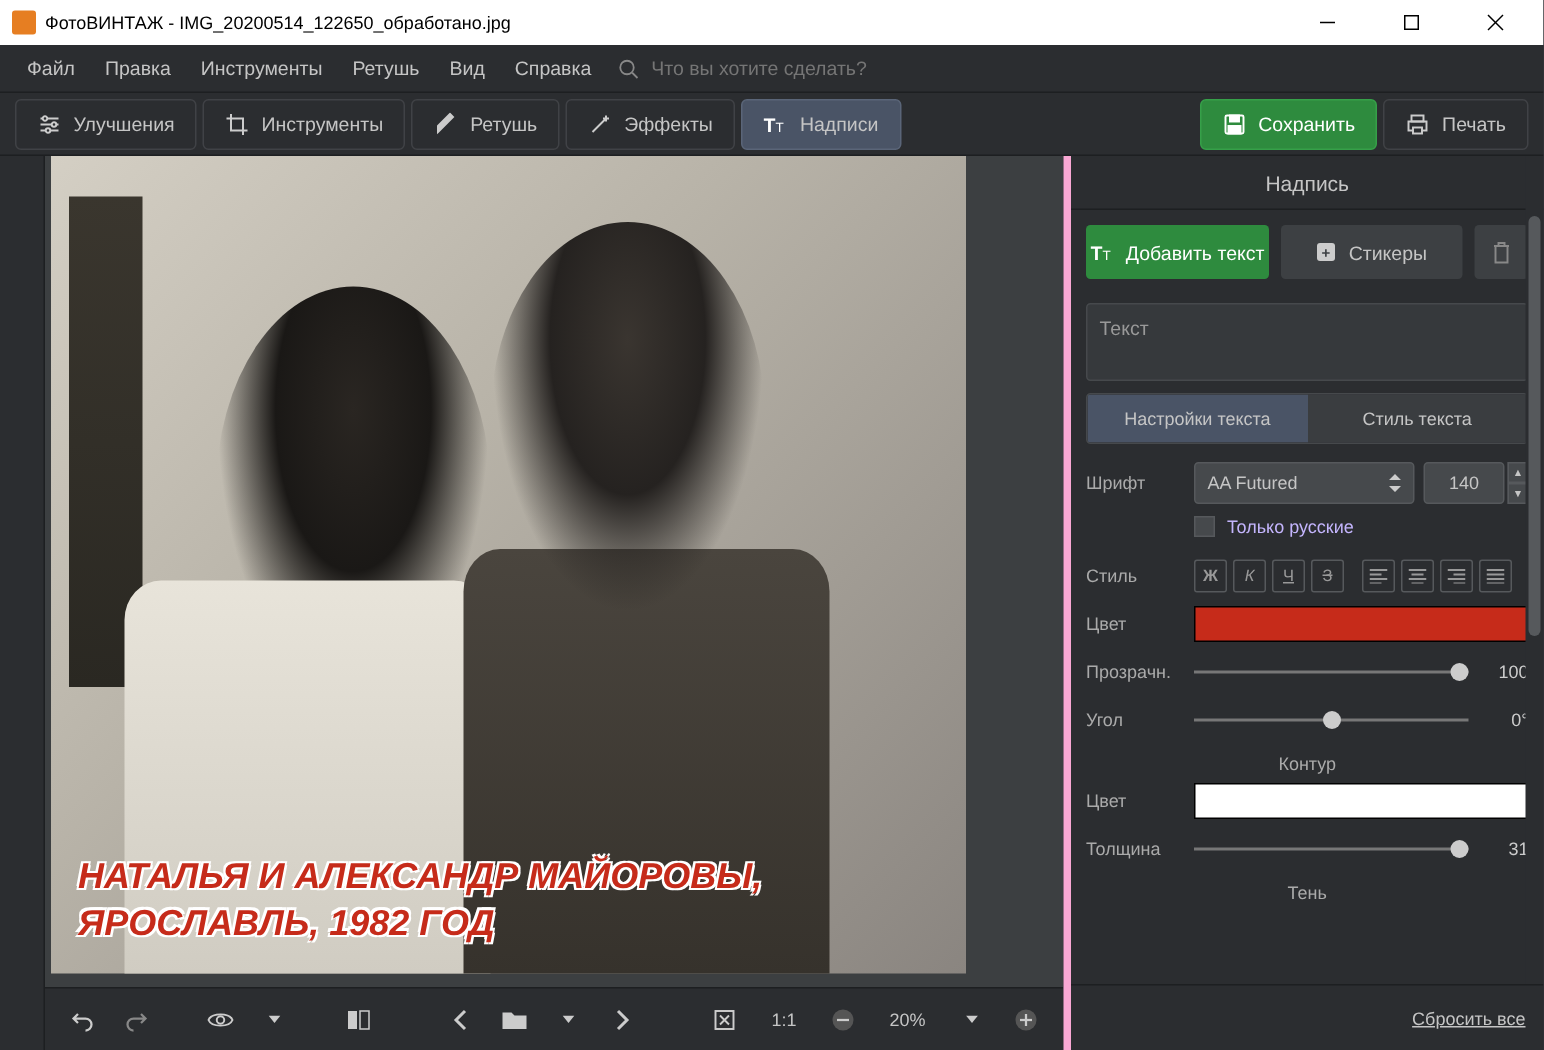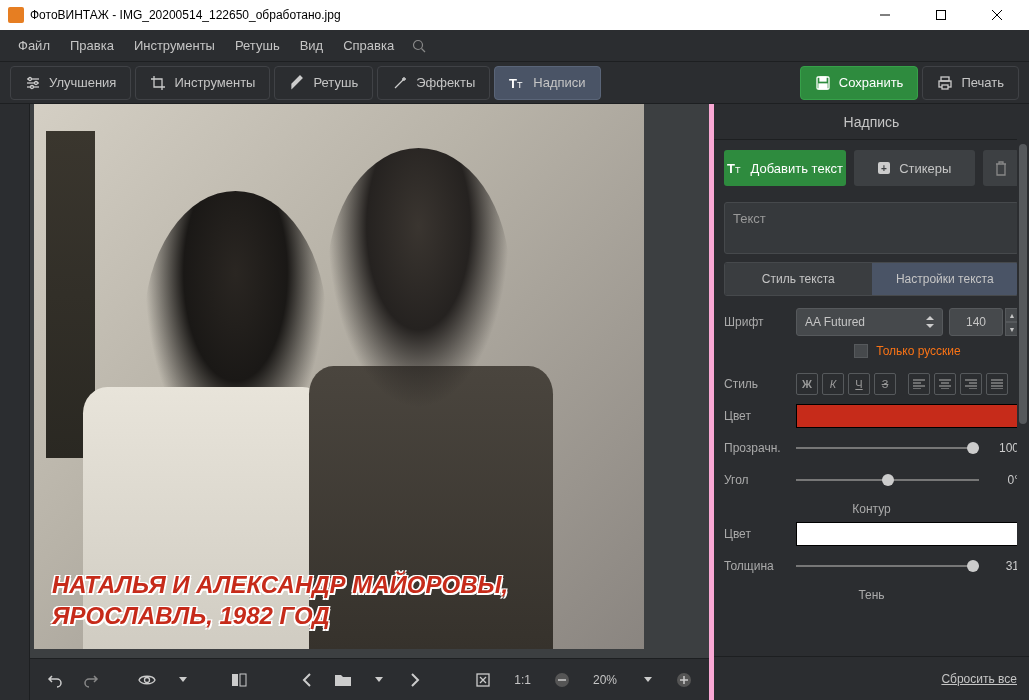--- a/index.html
+++ b/index.html
@@ -46,21 +46,21 @@
 .rp-textarea { margin: 6px 10px; height: 52px; background: #36393c; border: 1px solid #46494c; border-radius: 3px; padding: 8px; font-size: 13px; color: #999; }
 .rp-tabs { display: flex; margin: 8px 10px; border: 1px solid #46494c; border-radius: 3px; overflow: hidden; }
 .rp-tab { flex: 1; height: 32px; display: flex; align-items: center; justify-content: center; font-size: 12px; cursor: pointer; background: #3a3d40; }
 .rp-tab.active { background: #4a5466; }
 .rp-row { display: flex; align-items: center; padding: 4px 10px; font-size: 12px; min-height: 32px; }
 .rp-row .rp-label { width: 72px; color: #aaa; }
 .rp-select { flex: 1; height: 28px; background: #46494c; border: 1px solid #56595c; border-radius: 3px; display: flex; align-items: center; padding: 0 8px; font-size: 12px; justify-content: space-between; cursor: pointer; color: #c5c5c5; }
 .rp-num-input { width: 54px; height: 28px; background: #46494c; border: 1px solid #56595c; border-radius: 3px; display: flex; align-items: center; justify-content: center; font-size: 12px; margin-left: 6px; }
 .rp-spin { width: 14px; height: 28px; display: flex; flex-direction: column; margin-left: 2px; }
 .rp-spin div { flex: 1; background: #46494c; border: 1px solid #56595c; display: flex; align-items: center; justify-content: center; font-size: 7px; cursor: pointer; }
-.rp-checkbox { display: flex; align-items: center; gap: 8px; margin-left: 72px; padding: 4px 10px 10px; font-size: 12px; color: #f97316; justify-content: center; }
+.rp-checkbox { display: flex; align-items: center; gap: 8px; margin-left: 72px; padding: 4px 10px 10px; font-size: 12px; color: #c4b5fd; }
 .rp-checkbox .chk { width: 14px; height: 14px; background: #46494c; border: 1px solid #56595c; }
 .rp-style-btns { display: flex; gap: 4px; }
 .rp-style-btn { width: 22px; height: 22px; border: 1px solid #56595c; border-radius: 2px; display: flex; align-items: center; justify-content: center; font-size: 11px; cursor: pointer; font-style: italic; color: #999; }
 .rp-align-btns { display: flex; gap: 4px; margin-left: 12px; }
 .rp-color-swatch { flex: 1; height: 24px; background: #c62b1a; border: 1px solid #000; cursor: pointer; }
 .rp-color-swatch.white { background: #fff; }
 .rp-slider { flex: 1; height: 18px; position: relative; }
 .rp-slider .track { position: absolute; left: 0; right: 0; top: 8px; height: 2px; background: #777; }
 .rp-slider .thumb { position: absolute; top: 3px; width: 12px; height: 12px; background: #ccc; border-radius: 50%; cursor: pointer; }
 .rp-value { width: 40px; text-align: right; font-size: 12px; color: #ccc; }
@@ -107,20 +107,21 @@
   <div class="menu-item">Инструменты</div>
   <div class="menu-item">Ретушь</div>
   <div class="menu-item">Вид</div>
   <div class="menu-item">Справка</div>
   <span class="search-icon">
     <svg width="14" height="14" viewBox="0 0 14 14">
         <circle cx="6" cy="6" r="4.5" fill="none" stroke="#888" stroke-width="1.2"></circle>
         <line x1="9.5" y1="9.5" x2="13" y2="13" stroke="#888" stroke-width="1.2"></line>
       </svg>
   </span>
+  <input class="search-input" placeholder="Что вы хотите сделать?" style="">
 </div>
 
 <div class="toolbar">
   <div class="tab-btn">
     <span class="tb-icon">
       <svg width="16" height="16" viewBox="0 0 16 16" stroke="#ccc" stroke-width="1.3">
           <line x1="2" y1="4" x2="14" y2="4"></line>
           <line x1="2" y1="8" x2="14" y2="8"></line>
           <line x1="2" y1="12" x2="14" y2="12"></line>
           <circle cx="5" cy="4" r="1.5" fill="#2b2d30"></circle>
@@ -308,22 +309,22 @@
       <div class="rp-trash">
         <svg width="14" height="16" viewBox="0 0 14 16" fill="none" stroke="#888" stroke-width="1.3">
             <path d="M2 4 L12 4 M5 4 L5 2 L9 2 L9 4 M3 4 L3 15 L11 15 L11 4"></path>
           </svg>
       </div>
     </div>
 
     <div class="rp-textarea">Текст</div>
 
     <div class="rp-tabs">
+      <div class="rp-tab active">Настройки текста</div>
       <div class="rp-tab">Стиль текста</div>
-      <div class="rp-tab active">Настройки текста</div>
     </div>
 
     <div class="rp-row">
       <div class="rp-label">Шрифт</div>
       <div class="rp-select">
         <span>AA Futured</span>
         <span>
           <svg width="8" height="12" viewBox="0 0 8 12" fill="#ccc">
               <path d="M0 4 L4 0 L8 4 Z M0 8 L4 12 L8 8 Z"></path>
             </svg>

